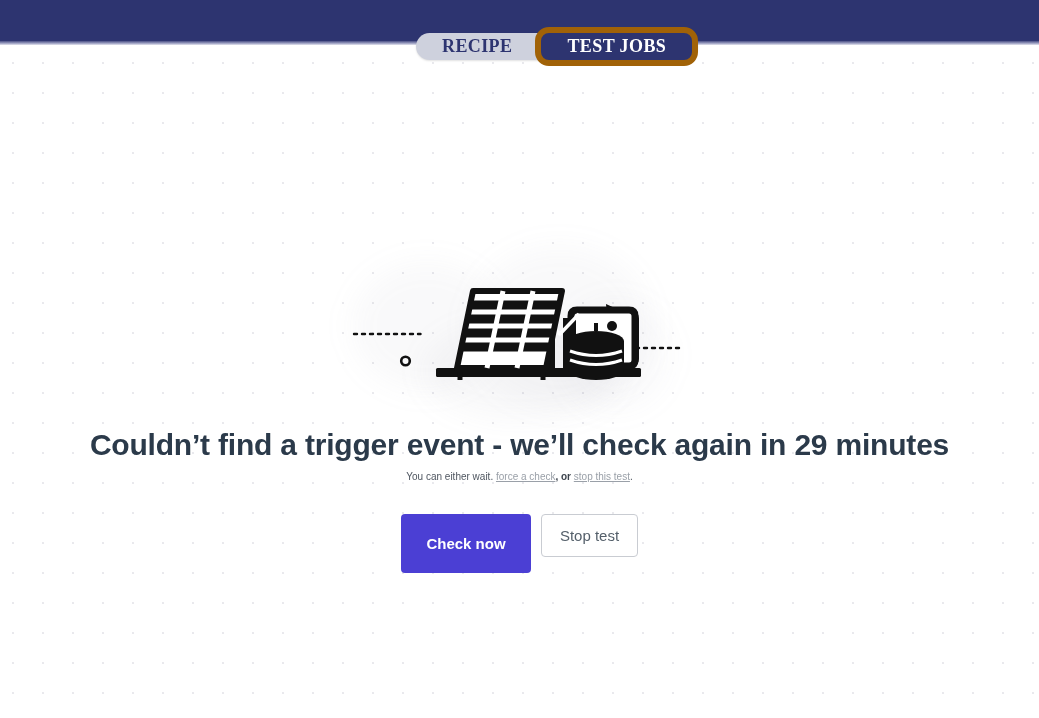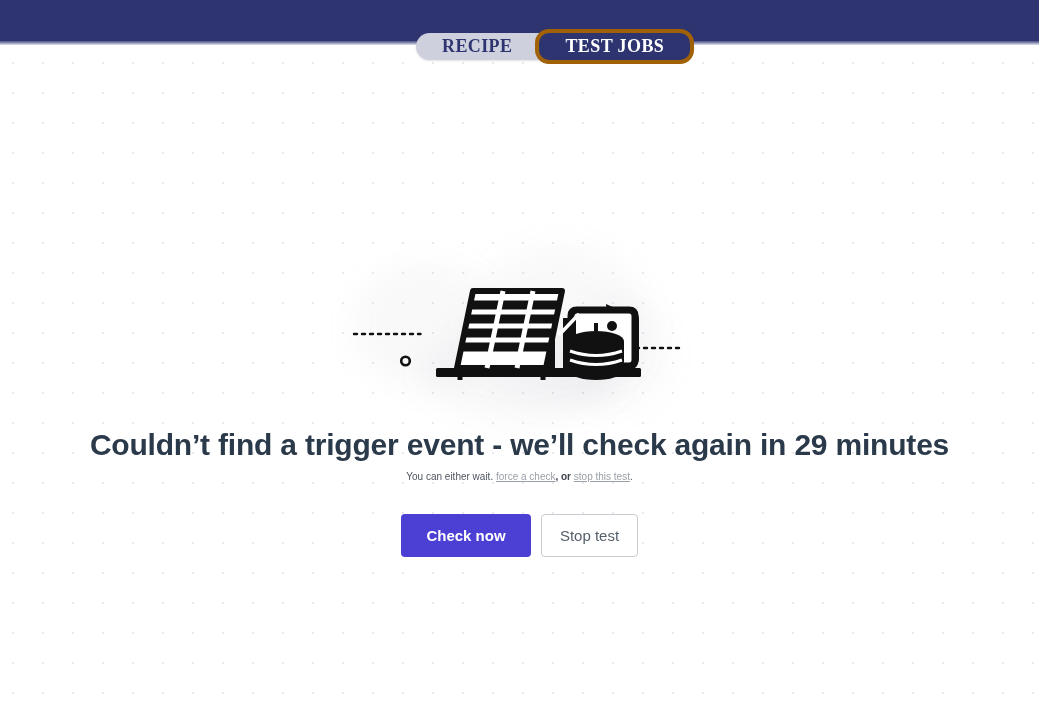--- a/index.html
+++ b/index.html
@@ -86,21 +86,21 @@
     white-space: nowrap;
   }
   .tab.inactive {
     color: #2d3470;
     padding: 0 23px 0 26px;
   }
   .tab.active {
     color: #ffffff;
     background: #2d3470;
     padding: 0 26px;
-    border: 4px solid #a16207;
+    border: 6px solid #a16207;
   }
 
   
   .illustration-wrap {
     position: absolute;
     left: 340px;
     top: 268px;
     width: 360px;
     height: 130px;
   }
@@ -152,21 +152,21 @@
     border-radius: 4px;
     cursor: pointer;
     box-sizing: border-box;
     display: flex;
     align-items: center;
     justify-content: center;
     white-space: nowrap;
   }
   .btn-primary {
     width: 130px;
-    height: 43px;
+    height: 59px;
     background: #4b3fd4;
     color: #ffffff;
     border: none;
   }
   .btn-secondary {
     width: 97px;
     height: 43px;
     background: #ffffff;
     color: #55606b;
     border: 1px solid #c9ccd2;

